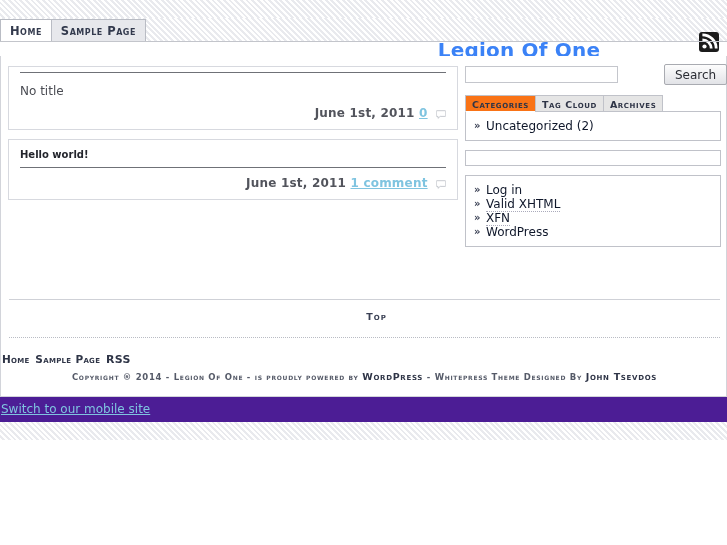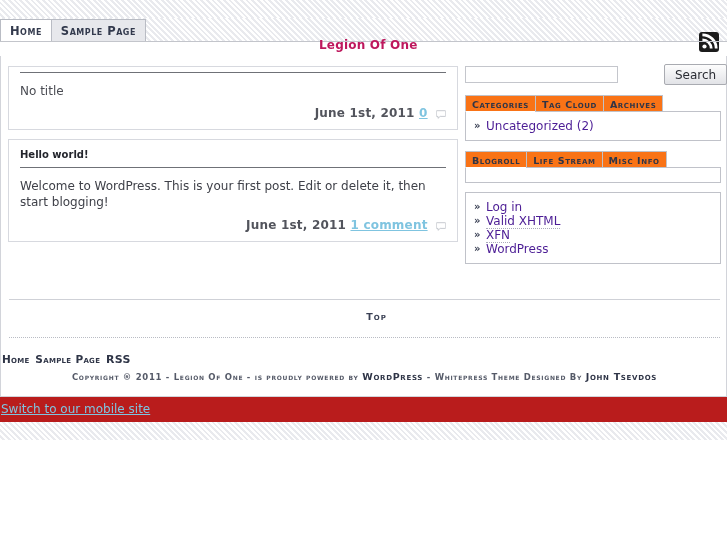--- a/index.html
+++ b/index.html
@@ -81,24 +81,24 @@
     background: #1b1b1b;
     display: block;
   }
   #rss-top svg { display: block; }
 
   
   #site-title {
     position: absolute;
     right: 8px; top: 38px;
     width: 400px;
-    text-align: left;
-    font-size: 12px;
-    font-weight: bold;
-    color: #be185d;
+    text-align: center;
+    font-size: 20px;
+    font-weight: bold;
+    color: #3b82f6;
     letter-spacing: .2px;
   }
 
   
   #wrap {
     position: absolute;
     left: 0; top: 56px;
     width: 727px;
     height: 345px;
     background: #fff;
@@ -210,21 +210,21 @@
   }
   .wtab {
     font-variant: small-caps;
     font-weight: bold;
     font-size: 9.5px;
     letter-spacing: .6px;
     color: #2f3547;
     padding: 4px 6px 3px 6px;
     border: 1px solid #c0c2c9;
     border-bottom: 1px solid #c0c2c9;
-    background: #f97316;
+    background: #e5e5e5;
     margin-right: -1px;
     text-decoration: none;
     white-space: nowrap;
     box-sizing: border-box;
     height: 17px;
     line-height: 10px;
   }
   .wtab.active {
     background: #f97316;
     border-bottom-color: #fff;
@@ -246,21 +246,21 @@
     position: relative;
   }
   .wlist li .chev {
     position: absolute;
     left: 2px; top: 1px;
     color: #3a4054;
     font-size: 10px;
     font-weight: bold;
   }
   .wlist li a {
-    color: #4c1d95;
+    color: #0f172a;
     text-decoration: none;
   }
   .wlist li a.dotted {
     border-bottom: 1px dotted #aab;
   }
 
   
   #divider-1 {
     position: absolute;
     left: 8px; top: 243px;
@@ -315,21 +315,21 @@
     font-weight: bold;
   }
   #copyright .strong { font-size: 9.5px; color: #2f3547; }
 
   
   #mobile-bar {
     position: absolute;
     left: 0; top: 396px;
     width: 727px;
     height: 40px;
-    background: #b91c1c;
+    background: #4c1d95;
     border-top: 1px solid #d2d4da;
     border-bottom: 1px solid #d2d4da;
     box-sizing: border-box;
   }
   #mobile-link {
     position: absolute;
     left: 1px; top: 5px;
     font-size: 12px;
     color: #7fc4e0;
     text-decoration: underline;
@@ -382,21 +382,20 @@
         <span class="cmt-icon">
           <svg width="10" height="9" viewBox="0 0 10 9" aria-hidden="true">
             <path d="M1 0.7 H9 A0.8 0.8 0 0 1 9.8 1.5 V5.6 A0.8 0.8 0 0 1 9 6.4 H4.2 L2 8.3 V6.4 H1 A0.8 0.8 0 0 1 0.2 5.6 V1.5 A0.8 0.8 0 0 1 1 0.7 Z" fill="#ffffff" stroke="#b9bcc4" stroke-width="0.8"></path>
           </svg>
         </span>
       </div>
     </div>
 
     <div class="post">
       <div class="post-title">Hello world!</div>
-      <div class="post-body">Welcome to WordPress. This is your first post. Edit or delete it, then start blogging!</div>
       <div class="post-meta">
         <span>June 1st, 2011</span>
         <a href="#">1 comment</a>
         <span class="cmt-icon">
           <svg width="10" height="9" viewBox="0 0 10 9" aria-hidden="true">
             <path d="M1 0.7 H9 A0.8 0.8 0 0 1 9.8 1.5 V5.6 A0.8 0.8 0 0 1 9 6.4 H4.2 L2 8.3 V6.4 H1 A0.8 0.8 0 0 1 0.2 5.6 V1.5 A0.8 0.8 0 0 1 1 0.7 Z" fill="#ffffff" stroke="#b9bcc4" stroke-width="0.8"></path>
           </svg>
         </span>
       </div>
     </div>
@@ -420,25 +419,20 @@
         <ul class="wlist">
           <li>
             <span class="chev">»</span>
             <a href="#">Uncategorized (2)</a>
           </li>
         </ul>
       </div>
     </div>
 
     <div class="widget">
-      <div class="wtabs">
-        <a class="wtab active" href="#">Blogroll</a>
-        <a class="wtab" href="#">Life Stream</a>
-        <a class="wtab" href="#">Misc Info</a>
-      </div>
       <div class="wpanel empty"></div>
     </div>
 
     <div class="widget">
       <div class="wpanel">
         <ul class="wlist">
           <li>
             <span class="chev">»</span>
             <a href="#">Log in</a>
           </li>
@@ -464,21 +458,21 @@
   <a id="top-link" href="#">Top</a>
   <div id="divider-2"></div>
 
   <div id="footer-nav">
     <a href="#">Home</a>
     <a href="#">Sample Page</a>
     <a class="rss-word" href="#">RSS</a>
   </div>
 
   <div id="copyright">
-    <span>Copyright ® 2011 - Legion Of One - is proudly powered by </span><span class="strong">WordPress</span><span> - Whitepress Theme Designed By </span><span class="strong">John Tsevdos</span>
+    <span>Copyright ® 2014 - Legion Of One - is proudly powered by </span><span class="strong">WordPress</span><span> - Whitepress Theme Designed By </span><span class="strong">John Tsevdos</span>
   </div>
 
 </div>
 
 <div id="mobile-bar">
   <a id="mobile-link" href="#">Switch to our mobile site</a>
 </div>
 
 <div id="bottom-tex" class="tex"></div>
 <div id="bottom-white"></div>

